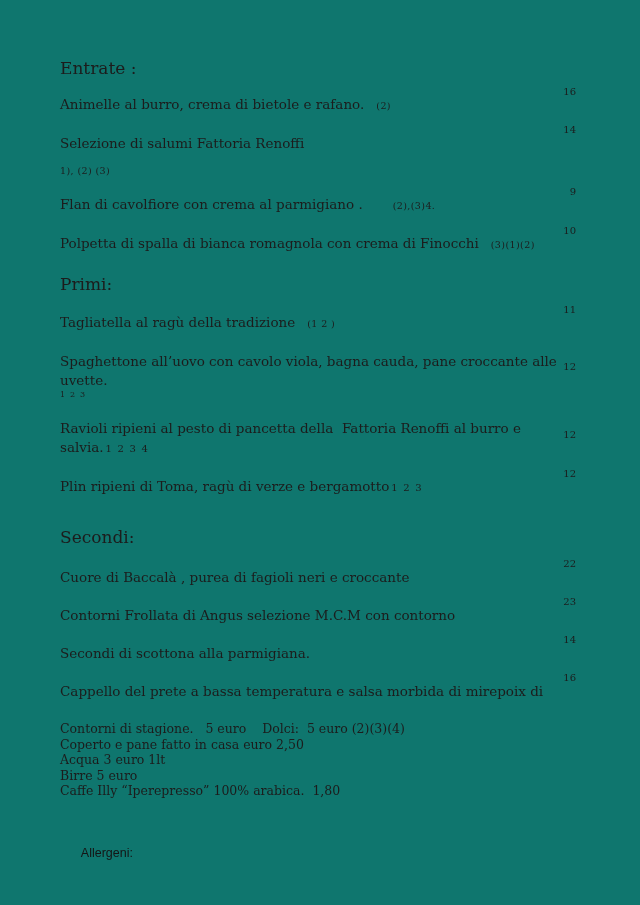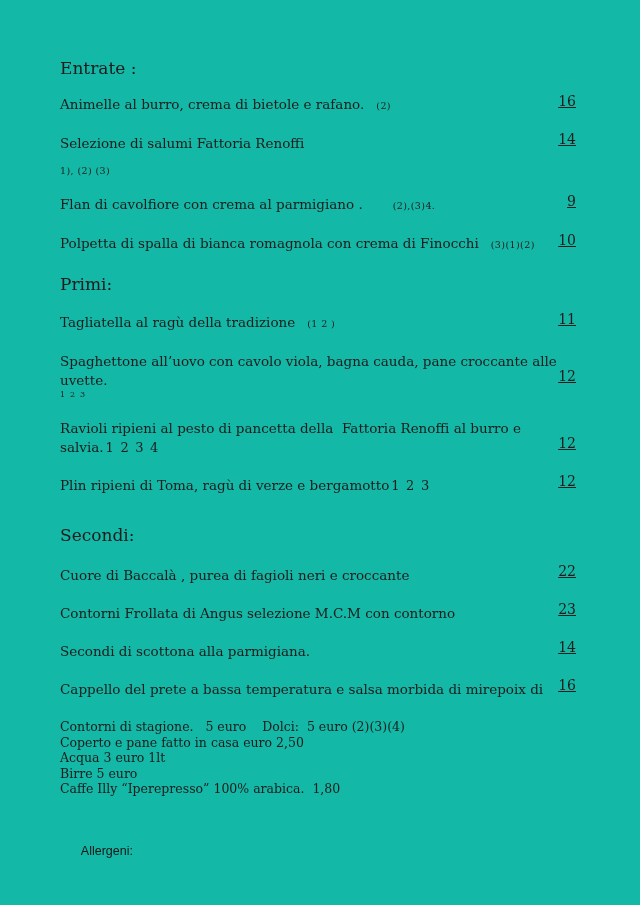--- a/index.html
+++ b/index.html
@@ -1,38 +1,38 @@
 <!DOCTYPE html>
 <html><head>
 <meta charset="utf-8">
 <style>
   html, body { margin: 0; padding: 0; background: #ffffff; }
   .page {
     width: 640px; height: 905px; box-sizing: border-box;
-    background: #14b8a6; color: #1c1c1c;
+    background: #0f766e; color: #1c1c1c;
     font-family: "DejaVu Serif", serif;
     padding: 57px 64px 0 60px;
     overflow: hidden; position: relative;
   }
   .heading { font-size: 17px; line-height: 22px; font-weight: 400; }
   .h-entrate  { margin: 0 0 16px 0; }
   .h-primi    { margin: 15px 0 18px 0; }
   .h-secondi  { margin: 29px 0 20px 0; }
 
   .item { margin-bottom: 19px; }
   .item-main { position: relative; font-size: 13.5px; line-height: 19px; }
   .line { white-space: pre; display: block; }
   .line-inline { white-space: pre; }
   .indent { padding-left: 4px; }
 
   .ann  { font-size: 9.5px; letter-spacing: 0.4px; margin-left: 12px; }
   .ann-wide { margin-left: 30px; }
-  .tiny { font-size: 13px; letter-spacing: 1.2px; margin-left: 2px; text-align: right; }
+  .tiny { font-size: 10px; letter-spacing: 1.2px; margin-left: 2px; text-align: right; }
 
-  .price { position: absolute; right: 0; bottom: 4px; font-size: 14px; text-decoration: underline; }
+  .price { position: absolute; right: 0; bottom: 14px; font-size: 10px; }
 
   .subnote { font-size: 9.5px; letter-spacing: 0.4px; margin-top: 12px; line-height: 11px; }
   .subnote-tight { font-size: 8px; letter-spacing: 1.2px; margin-top: 0; line-height: 10px; }
 
   .footer { margin-top: 20px; font-size: 12.5px; line-height: 15.5px; }
   .footer .f-line { white-space: pre; }
 
   .allergens {
     margin-top: 29px;
     font-family: "Liberation Sans", sans-serif;

